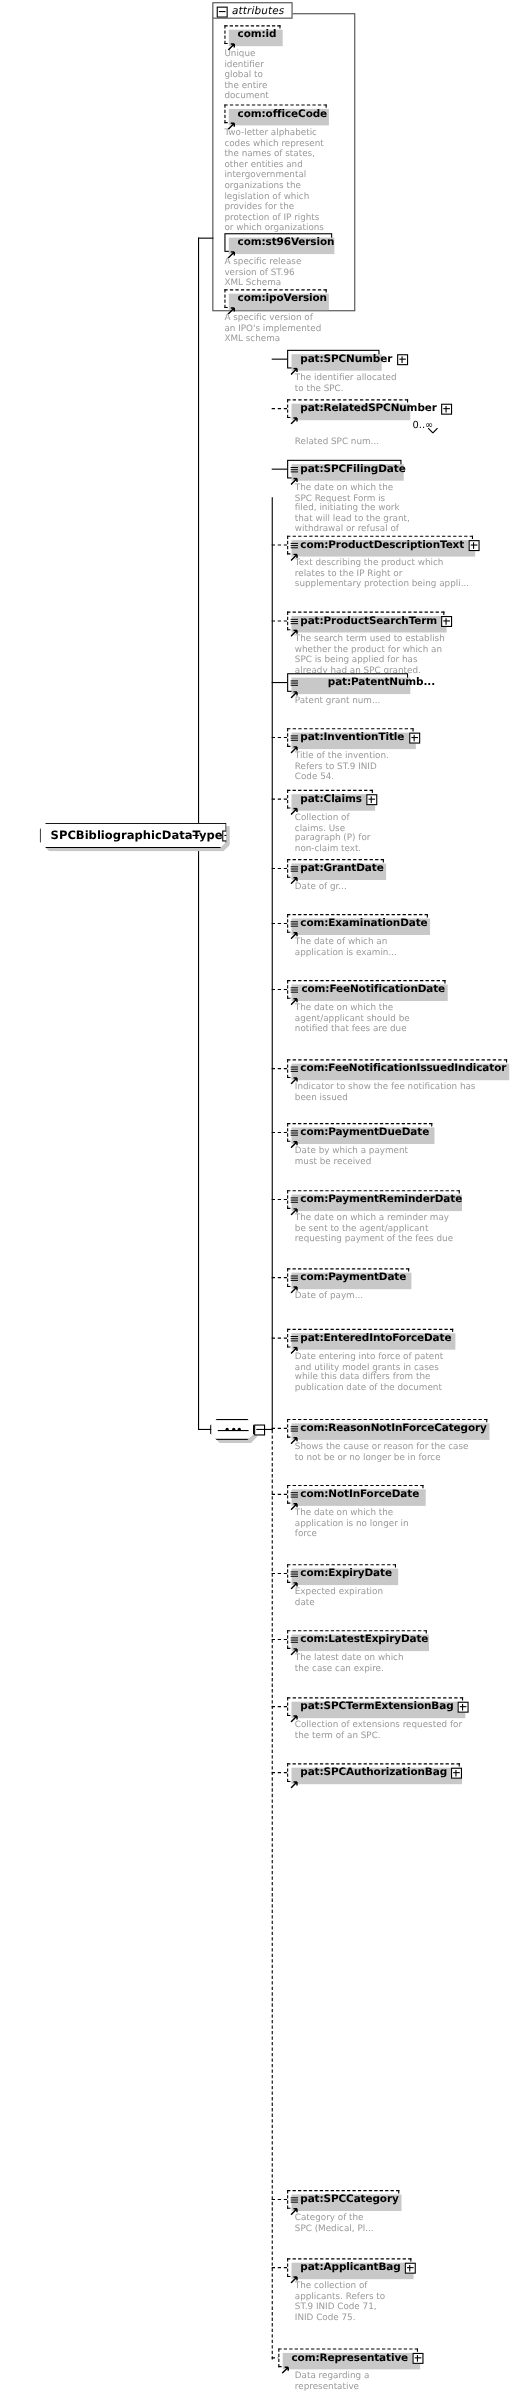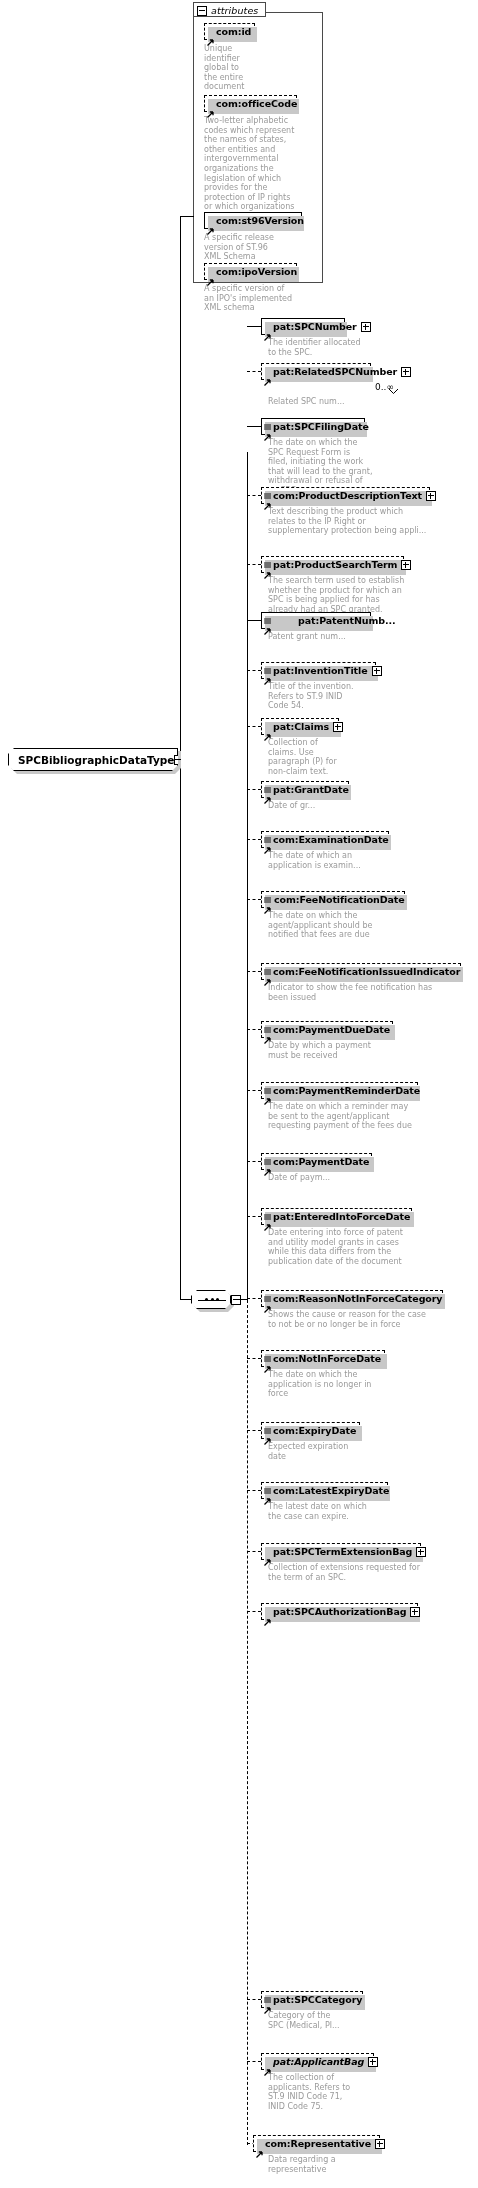--- a/index.html
+++ b/index.html
@@ -110,21 +110,21 @@
     position:absolute;
     height:23px;
     box-sizing:border-box;
     background:#fff;
     border:1px solid #000;
     display:flex;align-items:center;
     padding:0 4px 0 9px;
     
     clip-path:polygon(0 6px,6px 0,calc(100% - 0px) 0,100% 0,100% calc(100% - 6px),calc(100% - 6px) 100%,6px 100%,0 calc(100% - 6px));
   }
-  .rootwrap{position:absolute;}
+  .rootwrap{position:absolute;margin-left:28px;}
   .rootwrap:before{
     content:"";position:absolute;left:3px;top:3px;width:100%;height:100%;
     background:#c8c8c8;
     clip-path:polygon(0 6px,6px 0,100% 0,100% calc(100% - 6px),calc(100% - 6px) 100%,6px 100%,0 calc(100% - 6px));
   }
   .rootnode .rn{
     font-size:10.5px;font-weight:bold;color:#000;
   }
 
   
@@ -624,21 +624,21 @@
       <svg width="7" height="7" viewBox="0 0 7 7">
           <path d="M0.5 6.5 L6 1 M6 1 L2.8 1 M6 1 L6 4.2" stroke="#000" stroke-width="1.3" fill="none"></path>
         </svg>
     </span>
     <span class="nm">pat:SPCCategory</span>
   </div>
   <div class="desc" style="left:268px;top:2011px;width:110px;">Category of the
 SPC (Medical, Pl...</div>
 
   <div class="hline dash" style="left:247px;top:2061px;width:14px;"></div>
-  <div class="node opt" style="left:261px;top:2053px;width:113px;font-style:italic;">
+  <div class="node opt" style="left:261px;top:2053px;width:113px;">
     <span class="refarrow">
       <svg width="7" height="7" viewBox="0 0 7 7">
           <path d="M0.5 6.5 L6 1 M6 1 L2.8 1 M6 1 L6 4.2" stroke="#000" stroke-width="1.3" fill="none"></path>
         </svg>
     </span>
     <span class="nm">pat:ApplicantBag</span>
     <span class="exp"></span>
   </div>
   <div class="desc" style="left:268px;top:2073px;width:110px;">The collection of
 applicants. Refers to

